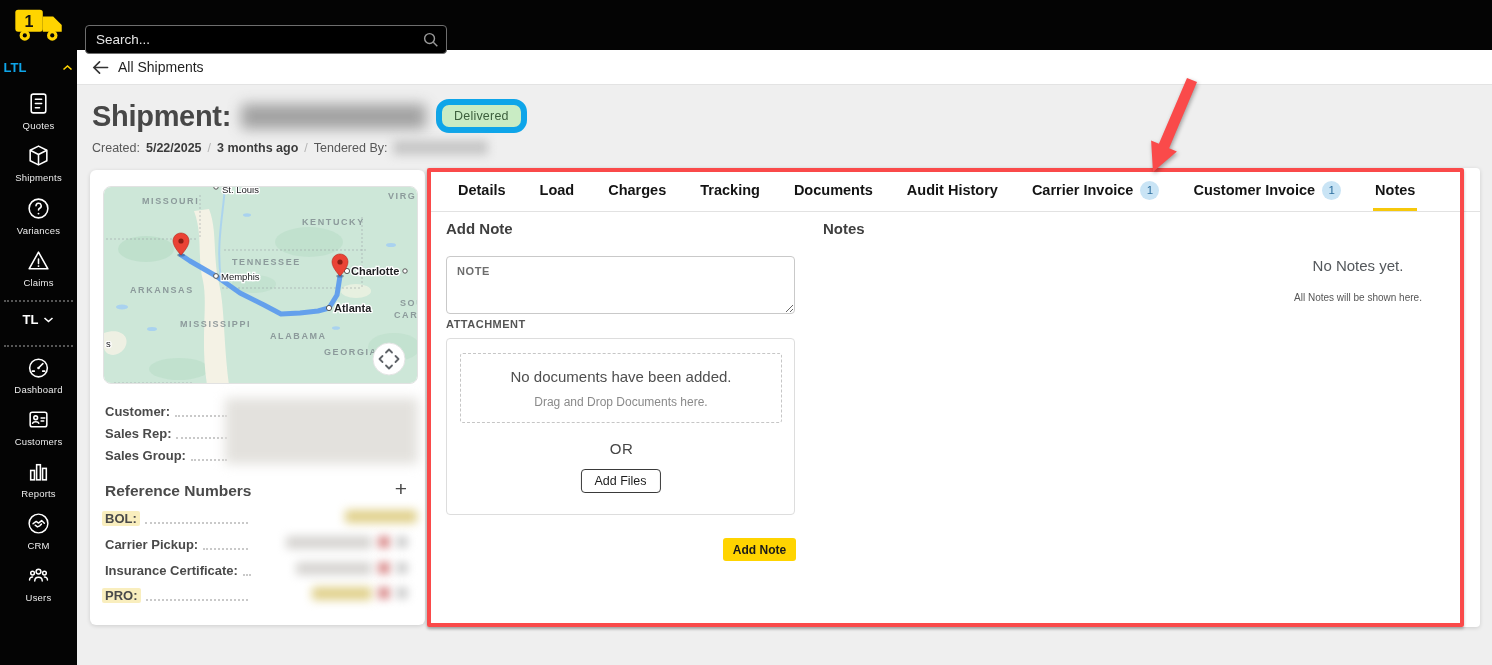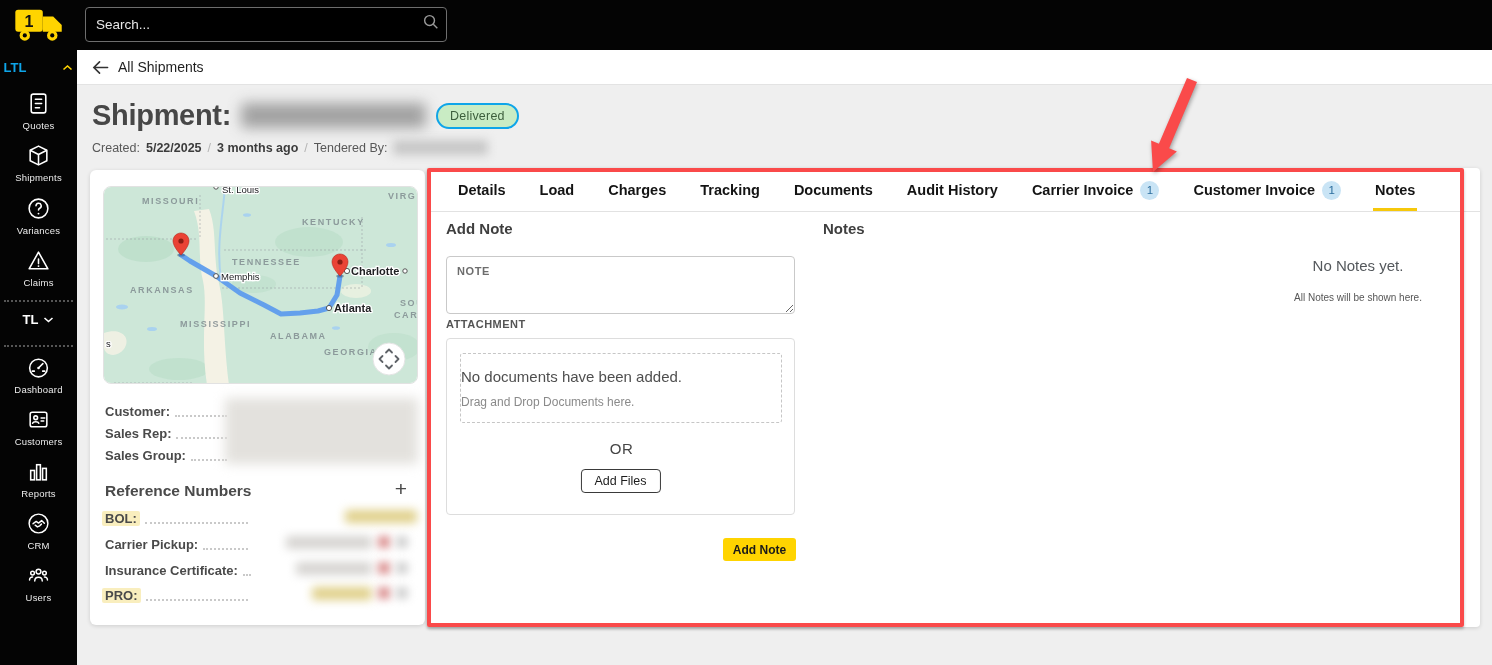--- a/index.html
+++ b/index.html
@@ -3,21 +3,21 @@
 <meta charset="utf-8">
 <style>
   * { box-sizing: border-box; margin: 0; padding: 0; }
   html,body { width:1492px; height:665px; }
   body { font-family:"Liberation Sans", sans-serif; background:#efefef; overflow:hidden; }
   #app { position:relative; width:1492px; height:665px; background:#efefef; }
 
   
   .topbar { position:absolute; left:0; top:0; width:1492px; height:50px; background:#040404; z-index:5; }
   .logo { position:absolute; left:13px; top:7px; width:52px; height:36px; }
-  .search-wrap { position:absolute; left:85px; top:7px; width:362px; height:35px; }
+  .search-wrap { position:absolute; left:85px; top:25px; width:362px; height:29px; }
   .search-input { width:100%; height:100%; background:#000; border:1px solid #6e6e6e; border-radius:4px;
     color:#fff; font-size:13.5px; padding:0 30px 0 10px; font-family:"Liberation Sans",sans-serif; }
   .search-input::placeholder { color:#e6e6e6; opacity:1; }
   .search-ico { position:absolute; right:8px; top:6px; width:17px; height:17px; }
 
   
   .sidebar { position:absolute; left:0; top:0; width:77px; height:665px; background:#040404; z-index:4; }
   .side-divider { position:absolute; left:4px; width:69px; border-top:2px dotted #555; }
   .side-section { position:absolute; width:77px; display:flex; align-items:center; justify-content:center; gap:5px;
     font-size:13px; font-weight:bold; cursor:pointer; }
@@ -31,21 +31,21 @@
   .crumbrow { position:absolute; left:77px; top:50px; width:1415px; height:35px; background:#fff;
     border-bottom:1px solid #e3e3e3; display:flex; align-items:center; padding-left:15px; gap:9px; z-index:3; }
   .crumb-text { font-size:14px; color:#1f1f1f; }
 
   
   .page-title { position:absolute; left:92px; top:99px; font-size:29px; font-weight:bold; color:#474747;
     letter-spacing:-0.3px; display:flex; align-items:center; gap:10px; }
   .blur { filter:blur(5px); border-radius:3px; display:inline-block; }
   .title-blur { width:185px; height:25px; background:#949494; filter:blur(7px); opacity:.85; }
   .status-pill { font-size:12.5px; font-weight:normal; color:#3c5e3c; background:#c9ecc4;
-    border:2px solid #0ea5e9; border-radius:13px; padding:4px 12px; letter-spacing:.2px; }
+    border:6px solid #0ea5e9; border-radius:13px; padding:4px 12px; letter-spacing:.2px; }
   .meta { position:absolute; left:92px; top:140px; font-size:12.5px; color:#585858; display:flex; align-items:center; gap:6px; }
   .meta b { color:#3c3c3c; }
   .meta .sep { color:#b5b5b5; }
   .meta-blur { width:95px; height:15px; background:#c7c7c7; }
 
   
   .left-card { position:absolute; left:90px; top:170px; width:335px; height:455px; background:#fff;
     border-radius:6px; box-shadow:0 1px 4px rgba(0,0,0,.14); z-index:2; }
   .mapbox { position:absolute; left:13px; top:16px; width:315px; height:198px; border-radius:8px;
     overflow:hidden; border:1px solid #e2e2e2; cursor:grab; }
@@ -75,21 +75,21 @@
     font-size:11.5px; font-weight:normal; display:flex; align-items:center; justify-content:center; }
   .tabs-divider { position:absolute; left:0; top:43px; width:1053px; border-top:1px solid #e2e2e2; }
   .sec-title { position:absolute; font-size:15px; font-weight:bold; color:#3f3f3f; }
   .note-ta { position:absolute; left:19px; top:88px; width:349px; height:58px; border:1px solid #c9c9c9;
     border-radius:4px; resize:both; font-family:"Liberation Sans",sans-serif; font-size:13px; color:#333;
     padding:8px 10px; }
   .note-ta::placeholder { font-size:11px; font-weight:bold; letter-spacing:.6px; color:#6d6d6d; }
   .attach-label { position:absolute; left:19px; top:150px; font-size:11px; font-weight:bold; letter-spacing:.5px; color:#555; }
   .attach-card { position:absolute; left:19px; top:170px; width:349px; height:177px; border:1px solid #ddd; border-radius:4px; }
   .dropzone { position:absolute; left:13px; top:14px; width:322px; height:70px; border:1px dashed #c6c6c6;
-    border-radius:3px; display:flex; flex-direction:column; align-items:flex-start; justify-content:center; gap:10px; }
+    border-radius:3px; display:flex; flex-direction:column; align-items:center; justify-content:center; gap:10px; }
   .dz-title { font-size:15px; color:#4f4f4f; }
   .dz-sub { font-size:12px; color:#8a8a8a; }
   .or-label { position:absolute; left:0; top:101px; width:349px; text-align:center; font-size:15px;
     letter-spacing:.5px; color:#454545; }
   .addfiles-btn { position:absolute; left:50%; transform:translateX(-50%); top:130px; background:#fff;
     border:1.4px solid #3a3a3a; border-radius:4px; padding:4px 13px; font-size:12.5px; color:#1c1c1c;
     font-family:"Liberation Sans",sans-serif; cursor:pointer; }
   .addnote-btn { position:absolute; left:296px; top:370px; width:73px; height:23px; background:#ffd400;
     border:none; border-radius:3px; font-size:12px; font-weight:bold; color:#1a1a1a;
     font-family:"Liberation Sans",sans-serif; cursor:pointer; }

